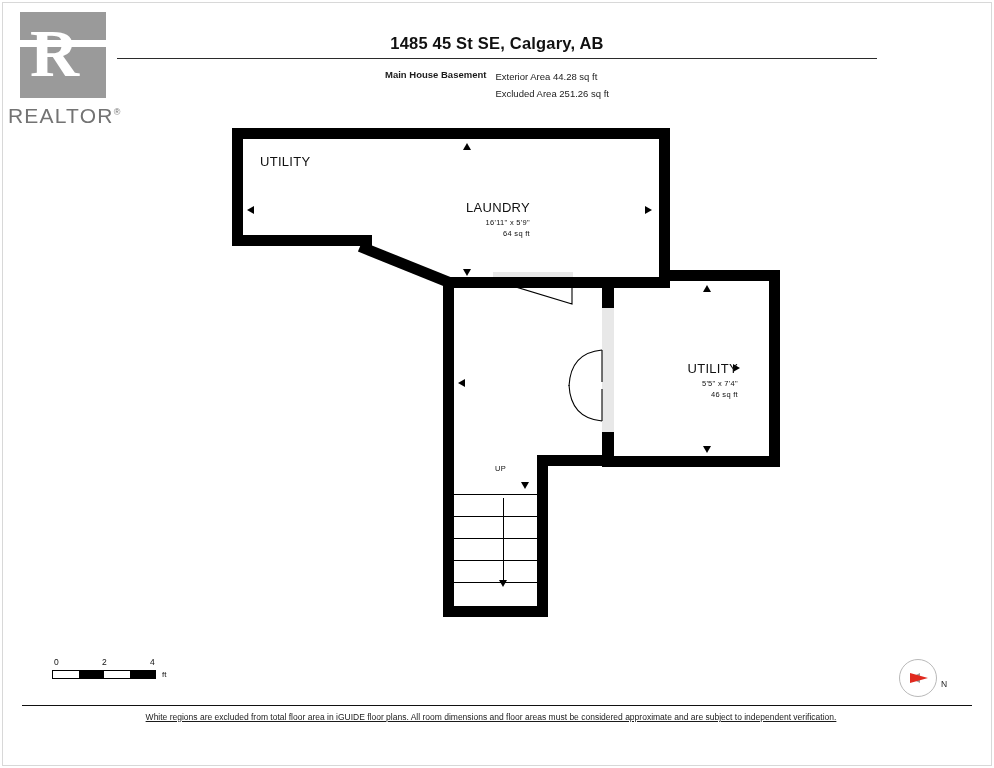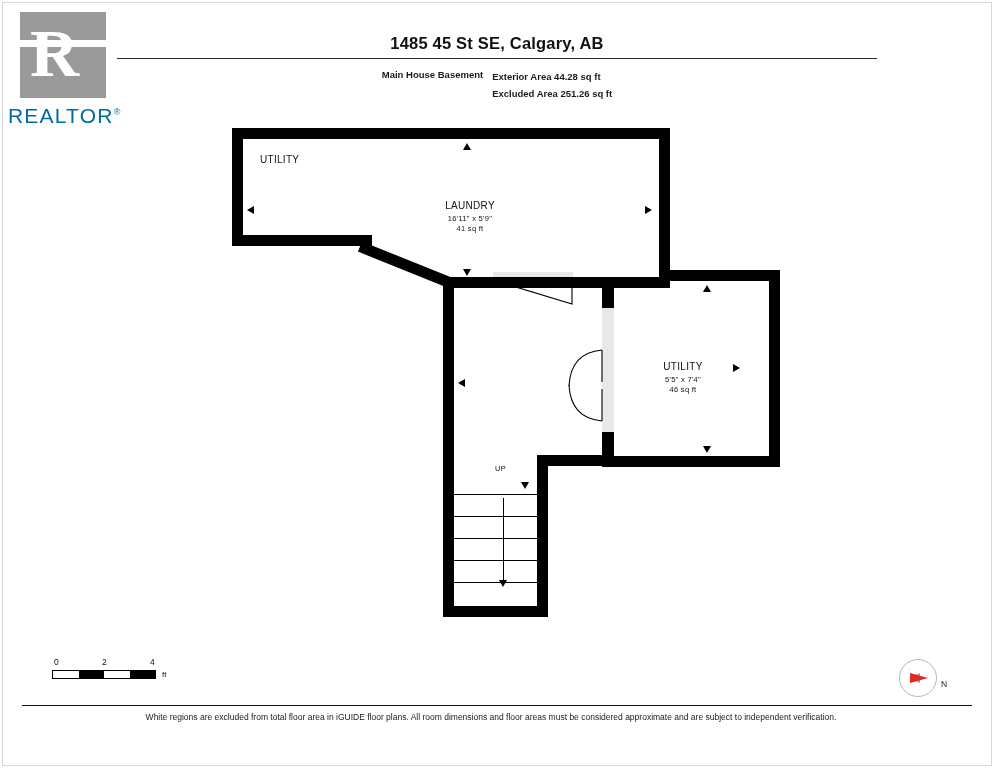--- a/index.html
+++ b/index.html
@@ -40,21 +40,21 @@
     top: 69px;
     left: 0; right: 0;
     display: flex;
     justify-content: center;
     align-items: flex-start;
     gap: 9px;
     font-size: 9.5px;
     color: #1b1b1b;
   }
   .subhead .scope { font-weight: bold; padding-top: 0px; }
-  .subhead .areas { line-height: 1.75; font-weight: bold; }
+  .subhead .areas { line-height: 1.75; }
 
   
   .logo {
     position: absolute;
     left: 8px;
     top: 12px;
     width: 118px;
     height: 120px;
   }
   .logo .mark {
@@ -77,42 +77,42 @@
     font-weight: bold;
     color: #ffffff;
     font-family: "Liberation Serif", serif;
     letter-spacing: -1px;
   }
   .logo .word {
     position: absolute;
     left: 0; top: 92px;
     font-size: 21px;
     letter-spacing: 1.2px;
-    color: #0369a1;
+    color: #737373;
     font-family: "Liberation Sans", sans-serif;
   }
   .logo .word sup { font-size: 9px; vertical-align: super; }
 
   
   .plan { position: absolute; left: 0; top: 0; width: 994px; height: 700px; }
 
   .wall { position: absolute; background: #000000; }
   .fill { position: absolute; background: #ffffff; }
   .grayfill { position: absolute; background: #e8e8e8; }
 
   .roomlabel {
     position: absolute;
-    text-align: center;
+    text-align: right;
     font-size: 7.5px;
     line-height: 1.45;
     color: #111111;
     letter-spacing: 0.3px;
     white-space: nowrap;
   }
-  .roomlabel .nm { font-size: 10px; }
+  .roomlabel .nm { font-size: 13px; }
   .arrowlbl {
     position: absolute;
     font-size: 7.5px;
     color: #111;
     letter-spacing: .3px;
   }
 
   
   .arr { position: absolute; width: 0; height: 0; }
   .arr.up    { border-left: 4.5px solid transparent; border-right: 4.5px solid transparent; border-bottom: 7px solid #000; }
@@ -174,20 +174,21 @@
     position: absolute;
     left: 22px; right: 22px; top: 705px;
     height: 1px; background: #111;
   }
   .disclaimer {
     position: absolute;
     left: 0; right: 12px; top: 712px;
     text-align: center;
     font-size: 8.5px;
     color: #1b1b1b;
+    text-decoration: underline;
   }
   .pageborder {
     position: absolute;
     left: 2px; top: 2px;
     width: 990px; height: 764px;
     border: 1px solid #d8d8d8;
     pointer-events: none;
   }
 </style>
 </head>
@@ -279,21 +280,21 @@
     <div class="arr right" style="left:733px; top:364px;"></div>
     <div class="arr down" style="left:703px; top:446px;"></div>
 
     <div class="roomlabel" style="left:260px; top:153px; width:80px; text-align:left;">
       <div class="nm">UTILITY</div>
     </div>
 
     <div class="roomlabel" style="left:410px; top:199px; width:120px;">
       <div class="nm">LAUNDRY</div>
       <div>16'11" x 5'9"</div>
-      <div>41 sq ft</div>
+      <div>64 sq ft</div>
     </div>
 
 
     <div class="roomlabel" style="left:628px; top:360px; width:110px;">
       <div class="nm">UTILITY</div>
       <div>5'5" x 7'4"</div>
       <div>46 sq ft</div>
     </div>
   </div>
 

